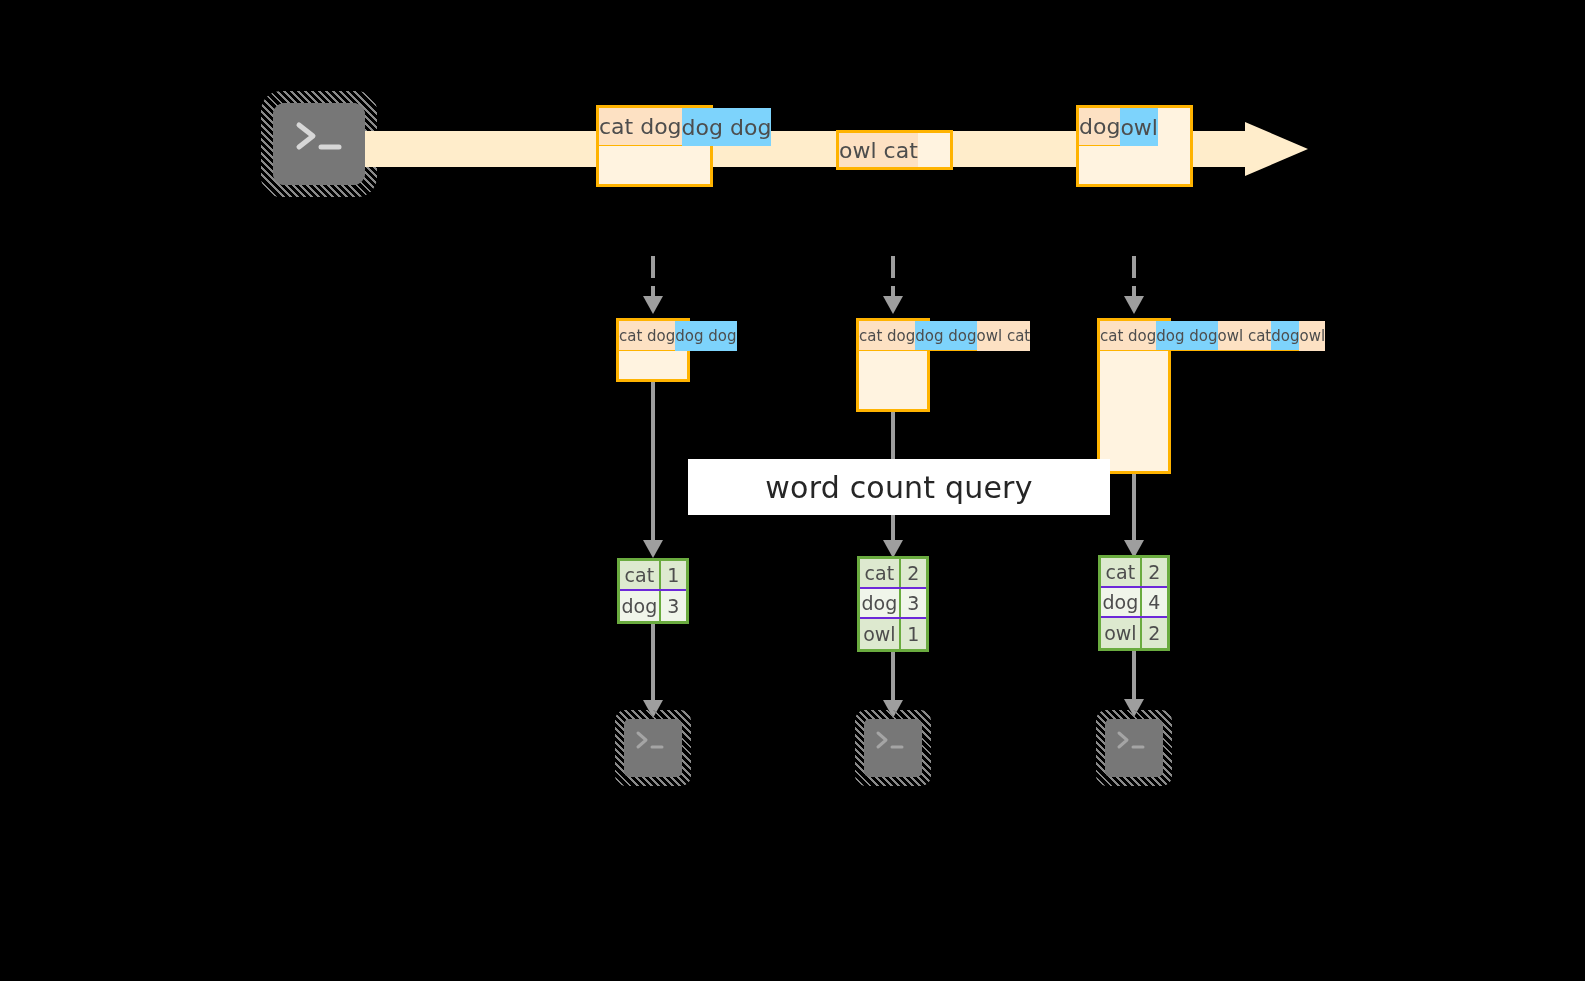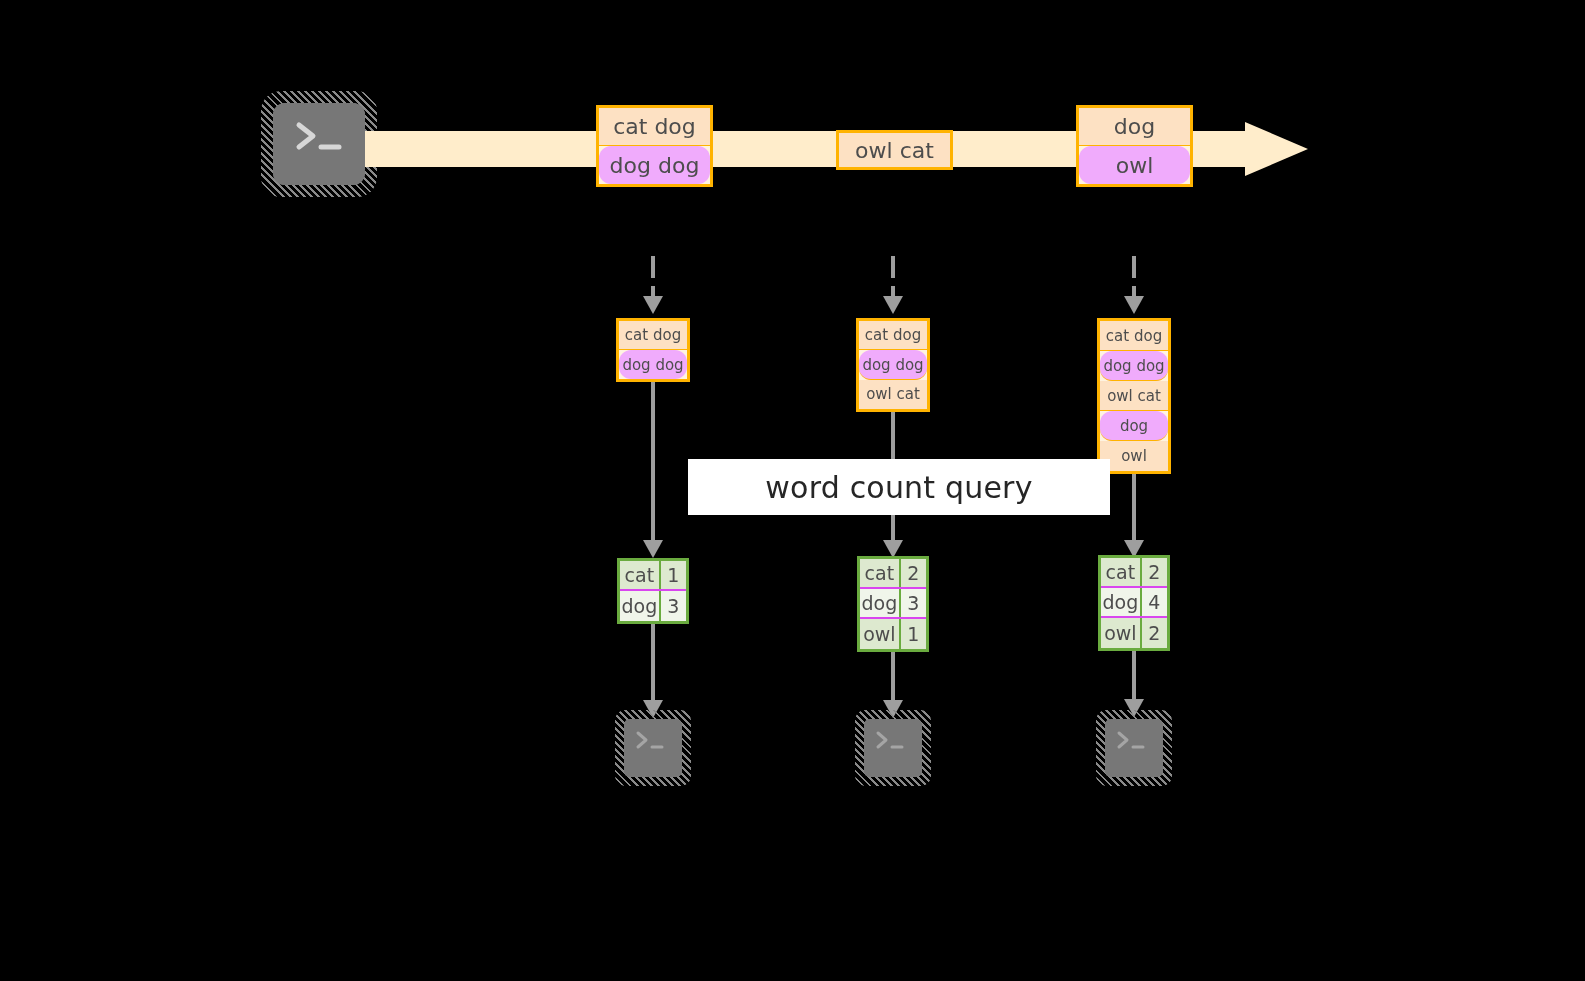--- a/index.html
+++ b/index.html
@@ -41,42 +41,42 @@
   
   .stream { position: absolute; }
   .stream svg { display: block; }
 
   
   .tokbox {
     position: absolute;
     border: 3px solid #FFB300;
     background: #FFF3E0;
     display: flex;
-    flex-direction: column;
+    flex-direction: row;
   }
   .tokbox .row {
     display: flex; align-items: center; justify-content: center;
     color: #4d4d4d;
     white-space: nowrap;
     border-bottom: 1px solid #FFB300;
   }
   .tokbox .row:last-child { border-bottom: none; }
   .tokbox .row.dark { background: #FDE1C3; }
-  .tokbox .row.light { background: #f0abfc; border-radius: 12px; }
+  .tokbox .row.light { background: #7dd3fc; }
 
   
   .restable {
     position: absolute;
     border: 3px solid #6AAB3F;
     display: flex; flex-direction: column;
     background: #EDF4E6;
   }
   .restable .rrow {
     display: flex;
-    border-bottom: 2px solid #d946ef;
+    border-bottom: 2px solid #6d28d9;
     height: 30px;
   }
   .restable .rrow:last-child { border-bottom: none; }
   .restable .rrow.dark .c { background: #DDE9CF; }
   .restable .rrow.light .c { background: #F0F5EA; }
   .restable .c {
     display: flex; align-items: center; justify-content: center;
     color: #4d4d4d;
     font-size: 19px;
   }

